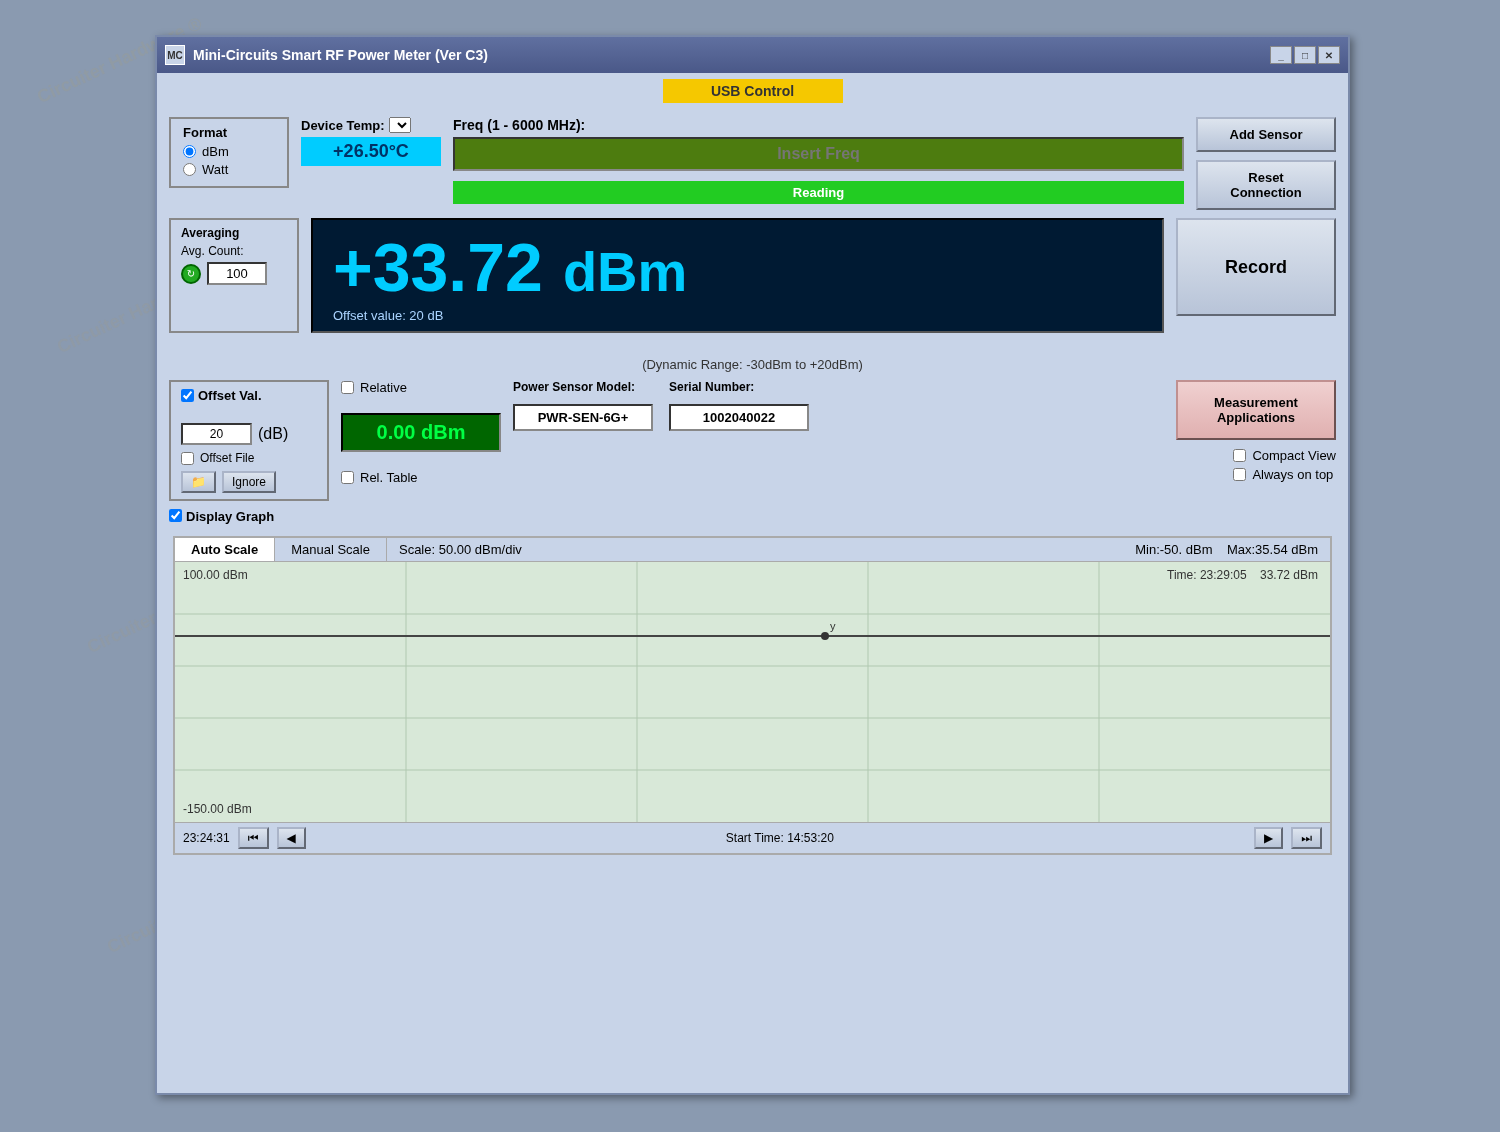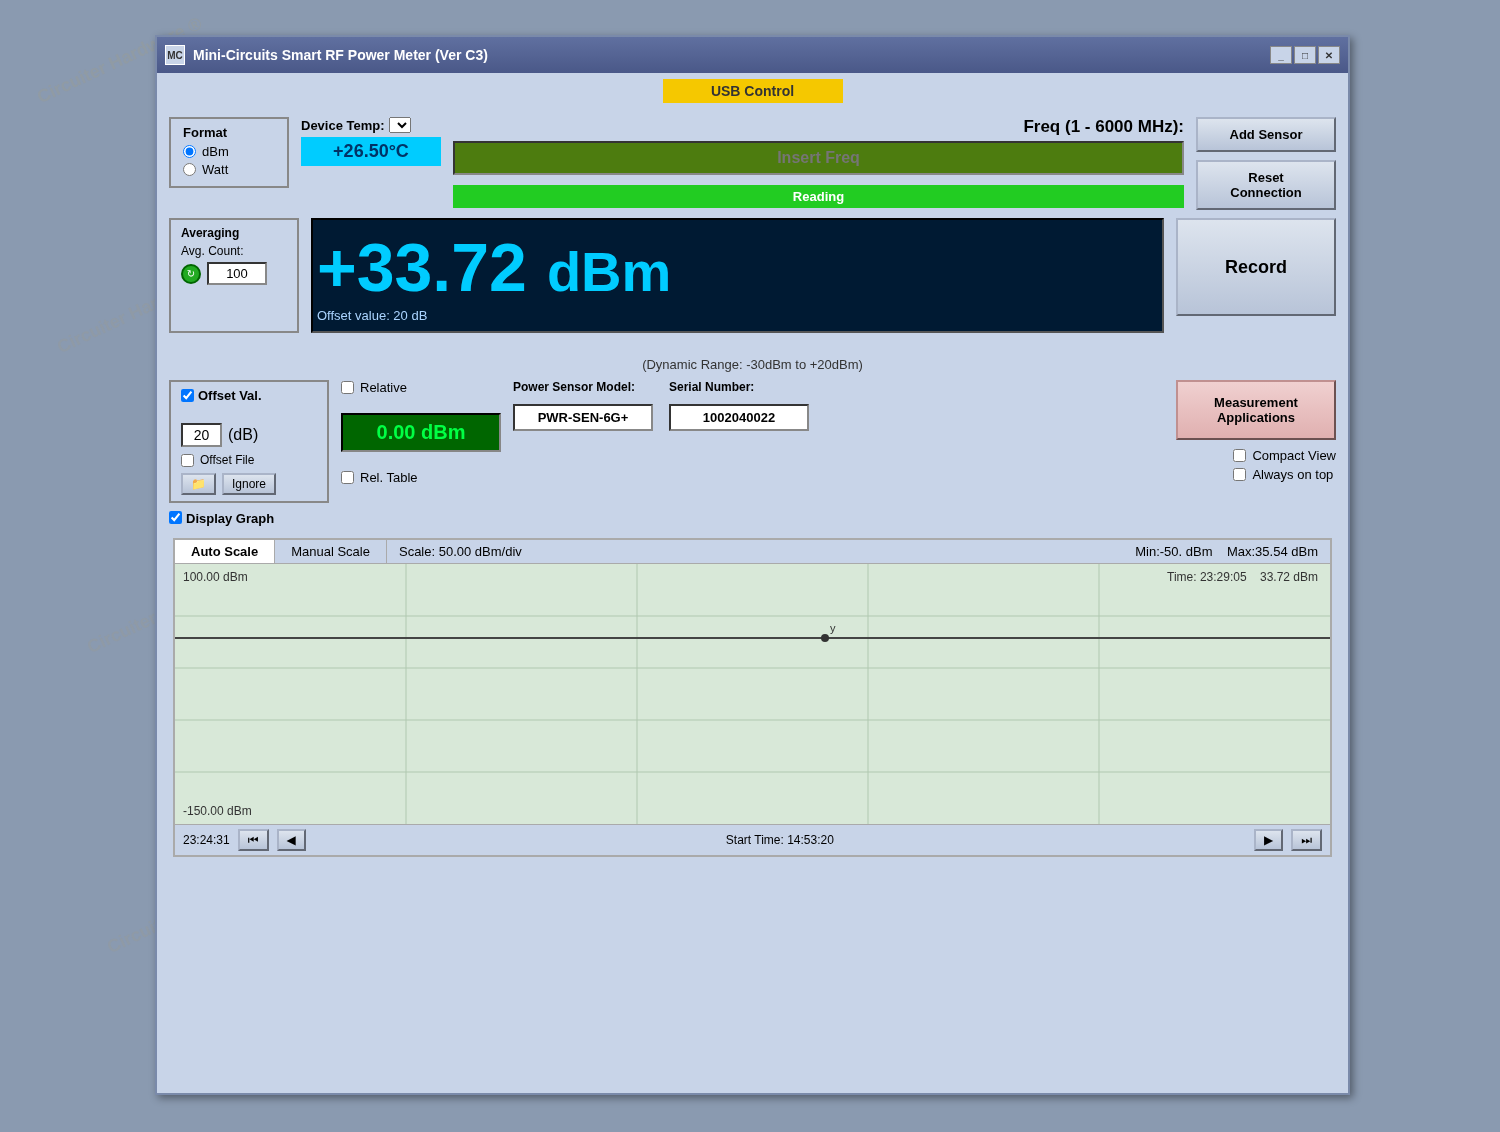--- a/index.html
+++ b/index.html
@@ -153,23 +153,22 @@
     }
 
     .freq-section {
       display: flex;
       flex-direction: column;
       gap: 4px;
       flex: 1;
     }
 
     .freq-label {
-      font-size: 17px;
-      font-weight: bold;
-      text-align: right;
+      font-size: 14px;
+      font-weight: bold;
     }
 
     .freq-input {
       background: #4d7c0f;
       border: 2px inset #888;
       padding: 6px 10px;
       font-size: 16px;
       font-weight: bold;
       min-width: 220px;
       text-align: center;
@@ -259,21 +258,21 @@
       font-size: 10px;
     }
 
     .main-reading {
       background: #001a33;
       border: 2px inset #555;
       flex: 1;
       display: flex;
       flex-direction: column;
       justify-content: center;
-      padding: 8px 4px;
+      padding: 8px 20px;
       min-height: 100px;
     }
 
     .reading-value {
       color: #00ccff;
       font-size: 68px;
       font-weight: bold;
       display: flex;
       align-items: baseline;
       gap: 20px;
@@ -325,23 +324,23 @@
     .offset-val-row {
       display: flex;
       align-items: center;
       gap: 6px;
       margin-bottom: 6px;
     }
 
     .offset-input {
       background: white;
       border: 2px inset #888;
-      width: 41px;
+      width: 71px;
       padding: 2px 6px;
-      font-size: 14px;
+      font-size: 12px;
       text-align: center;
     }
 
     .offset-file-row {
       display: flex;
       align-items: center;
       gap: 6px;
       font-size: 12px;
     }
 

